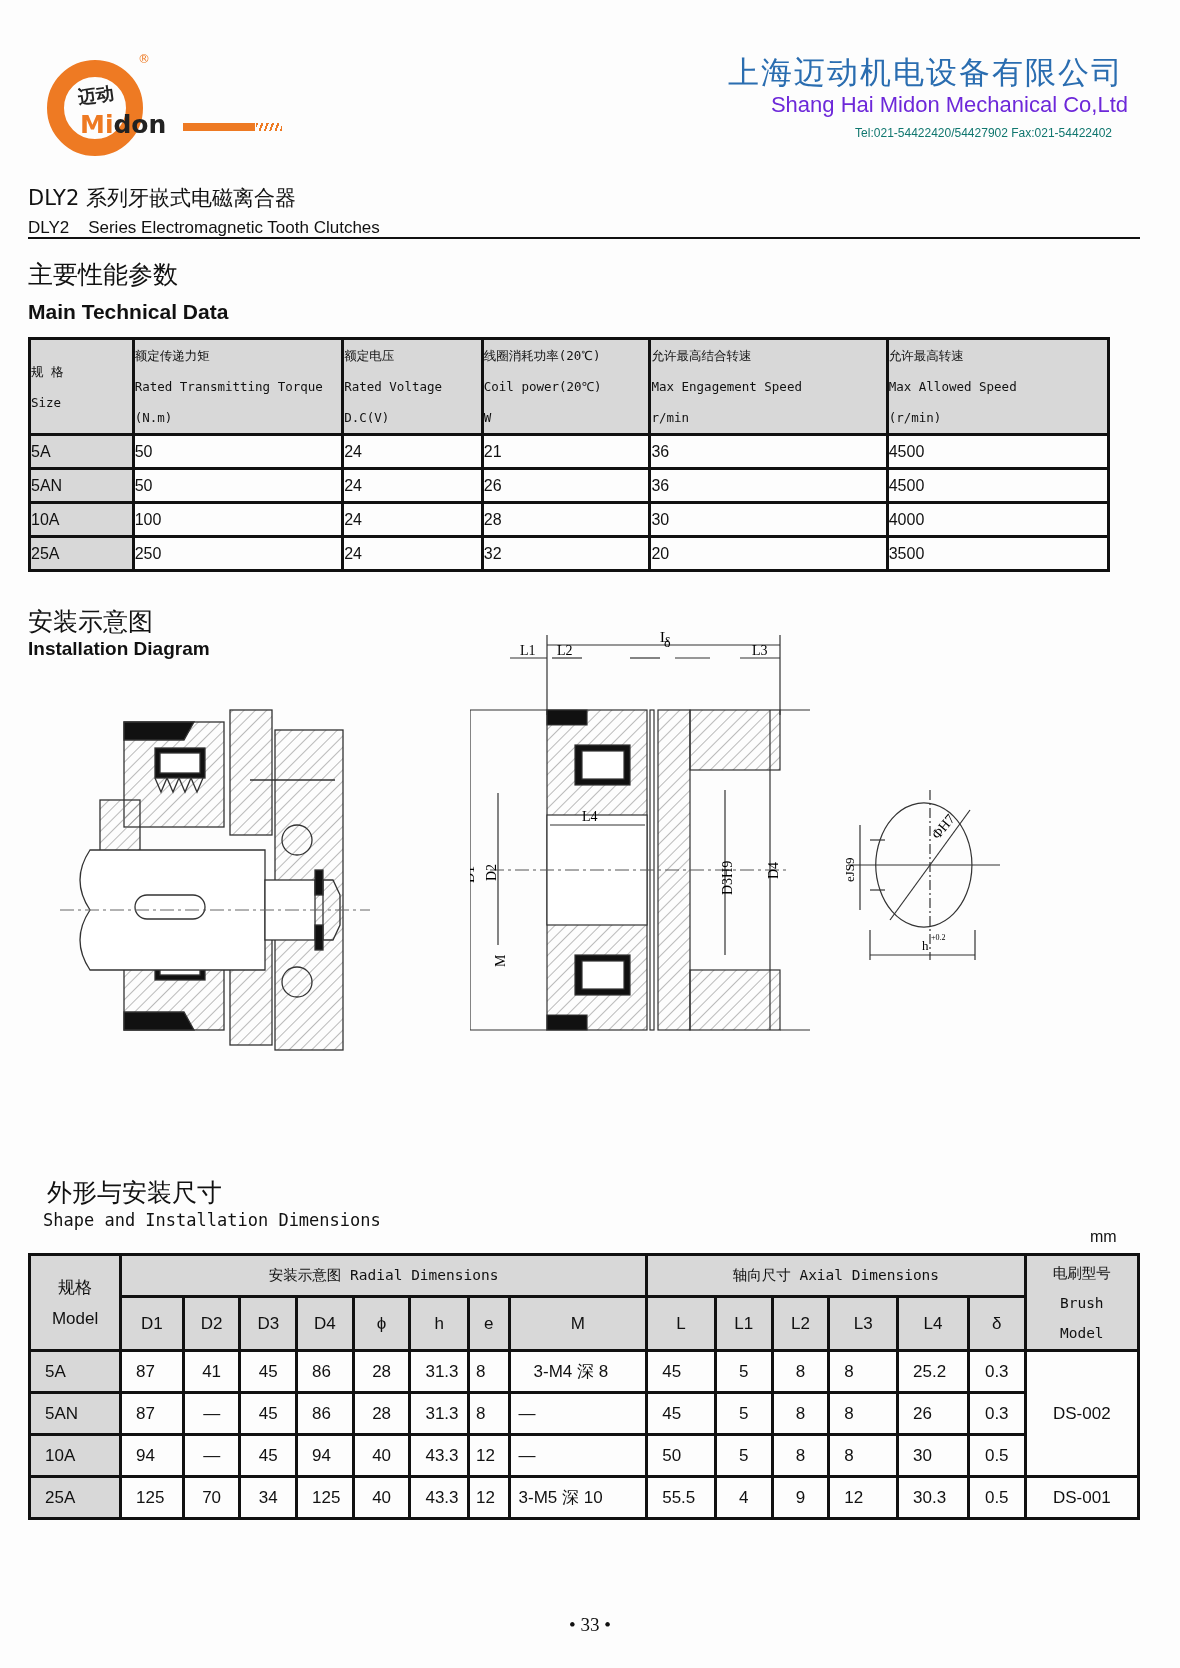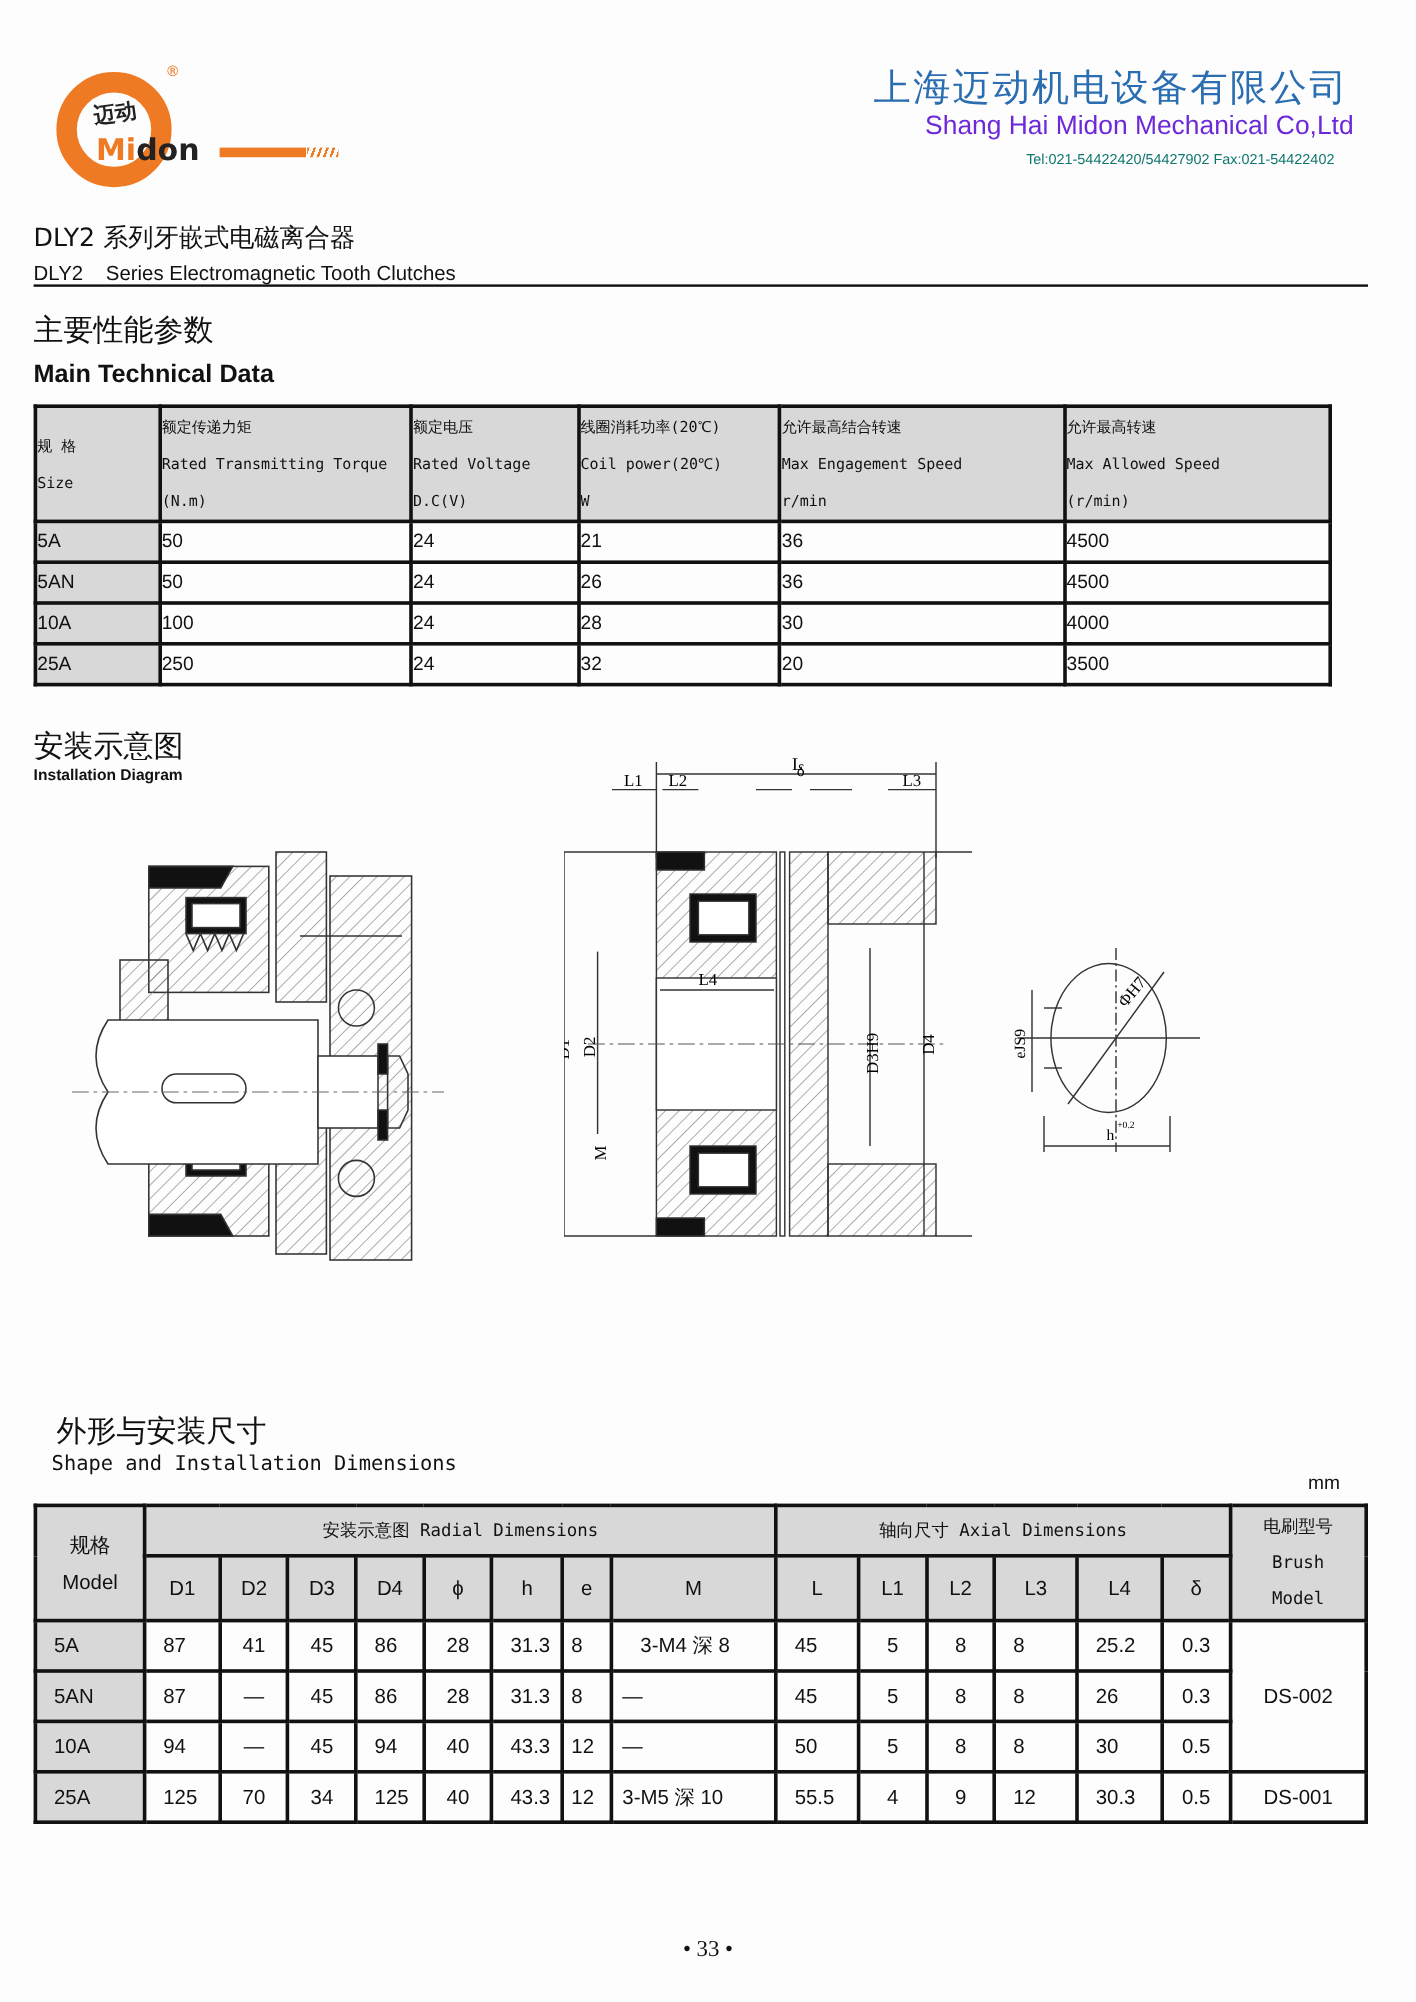--- a/index.html
+++ b/index.html
@@ -24,21 +24,21 @@
   .h-cn { left:28px; top:258px; font-size:25px; }
   .h-en { left:28px; top:300px; font-size:21px; font-weight:bold; font-family:"Liberation Sans", sans-serif; }
   
   table { border-collapse:collapse; }
   .t1 { left:28px; top:337px; width:1082px; }
   .t1 td { border:3px solid #111; text-align:left; font-size:16px; font-family:"Liberation Sans", sans-serif; height:34px; }
   .t1 .hdr td { background:#d8d8d8; height:96px; font-family:"DejaVu Sans Mono", monospace; font-size:12.5px; line-height:31px; }
   .t1 .lab { background:#d8d8d8; }
   
   .i-cn { left:28px; top:585px; font-size:25px;margin-top:20px; }
-  .i-en { left:28px; top:638px; font-size:13px; font-weight:bold; font-family:"Liberation Sans", sans-serif; }
+  .i-en { left:28px; top:638px; font-size:19px; font-weight:bold; font-family:"Liberation Sans", sans-serif; }
   
   .s-cn { left:47px; top:1176px; font-size:25px; }
   .s-en { left:43px; top:1210px; font-size:17px; font-family:"DejaVu Sans Mono", monospace; }
   .s-unit { left:1090px; top:1228px; font-size:16px; font-family:"Liberation Sans", sans-serif; }
   .t2 { left:28px; top:1253px; width:1112px; }
   .t2 td { border:3px solid #111; font-size:17px; font-family:"Liberation Sans", sans-serif; height:42px; padding-left:14px; }
   .t2 .hdr td { background:#d8d8d8; text-align:center; padding-left:0; }
   .t2 .grp { font-family:"DejaVu Sans Mono", monospace; font-size:14.5px; height:42px; }
   .t2 .sub { height:54px; font-size:18px; }
   .t2 .lab { background:#d8d8d8; }

